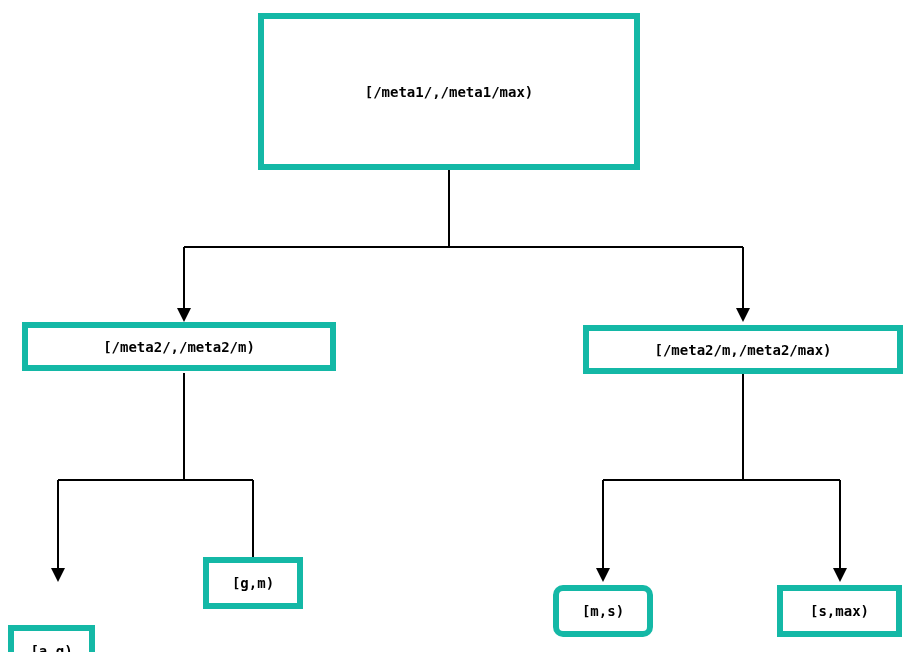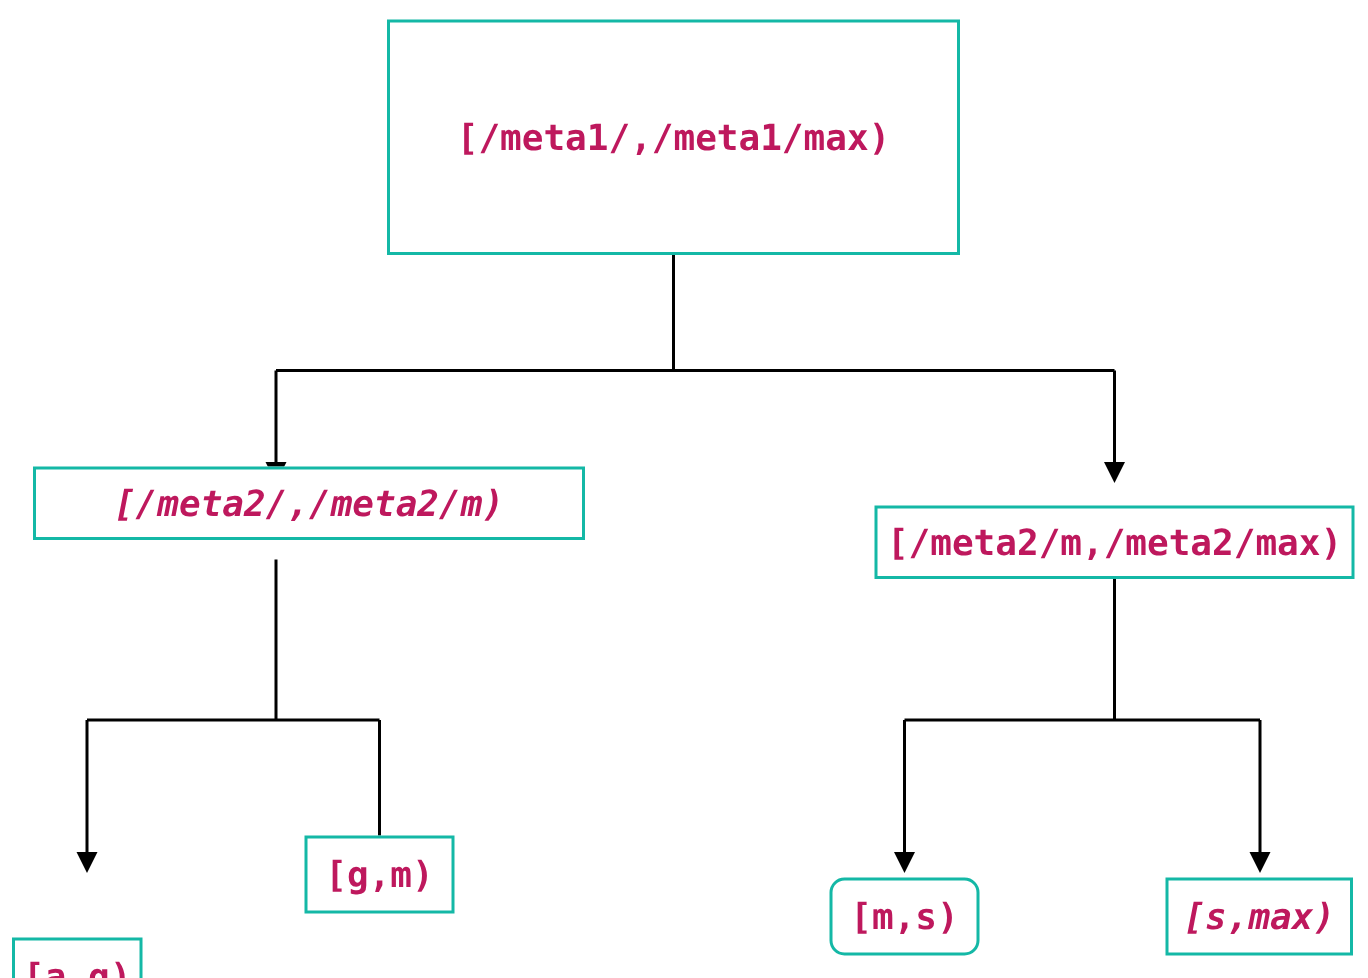--- a/index.html
+++ b/index.html
@@ -17,38 +17,38 @@
   }
   .edges {
     position: absolute;
     left: 0;
     top: 0;
     pointer-events: none;
   }
   .node {
     position: absolute;
     box-sizing: border-box;
-    border: 2px solid #14b8a6;
+    border: 6px solid #14b8a6;
     background: #ffffff;
-    color: #be185d;
+    color: #000000;
     display: flex;
     align-items: center;
     justify-content: center;
-    font-size: 24px;
+    font-size: 14px;
     font-weight: bold;
     white-space: nowrap;
     letter-spacing: 0;
   }
   .node-root  { left: 258px; top: 13px;  width: 382px; height: 157px; }
-  .node-left  { left: 22px;  top: 311px; width: 368px; height: 49px; font-style: italic;  }
-  .node-right { left: 583px; top: 325px; width: 320px; height: 49px; margin-top: 12px;  }
+  .node-left  { left: 22px;  top: 322px; width: 314px; height: 49px;  }
+  .node-right { left: 583px; top: 325px; width: 320px; height: 49px;  }
   .leaf-ag    { left: 8px;   top: 614px; width: 87px; height: 52px; margin-top: 11px;  }
   .leaf-gm    { left: 203px; top: 557px; width: 100px; height: 52px;  }
   .leaf-ms    { left: 553px; top: 585px; width: 100px; height: 52px; border-radius: 10px;  }
-  .leaf-smax  { left: 777px; top: 585px; width: 125px; height: 52px; font-style: italic;  }
+  .leaf-smax  { left: 777px; top: 585px; width: 125px; height: 52px;  }
 </style>
 </head>
 <body>
 
 <div class="diagram">
 
   <svg class="edges" width="912" height="652" viewBox="0 0 912 652">
 
     <path d="M449 170 V247 M184 247 H743 M184 247 V308 M743 247 V308" fill="none" stroke-width="2" stroke="#000000"></path>
     <polygon points="177,308 191,308 184,322" fill="#000000"></polygon>

